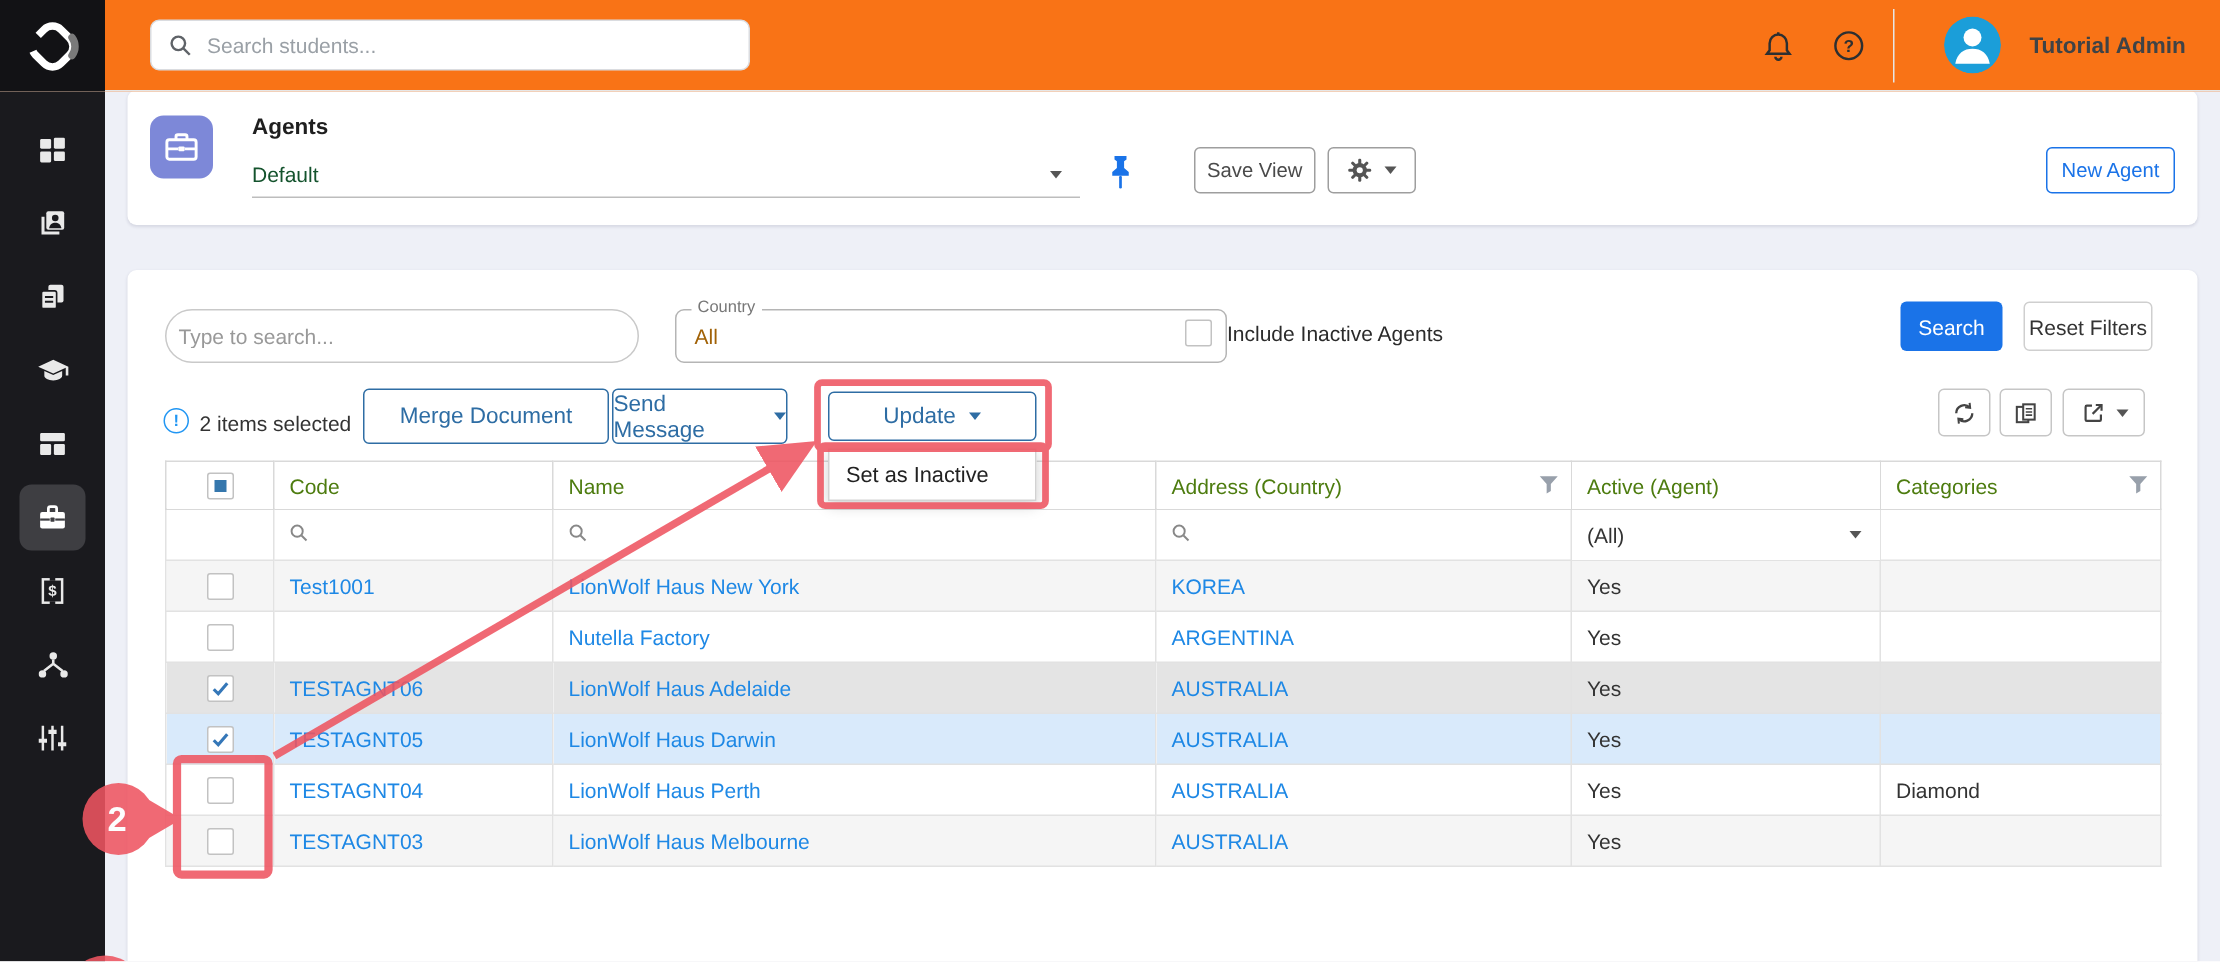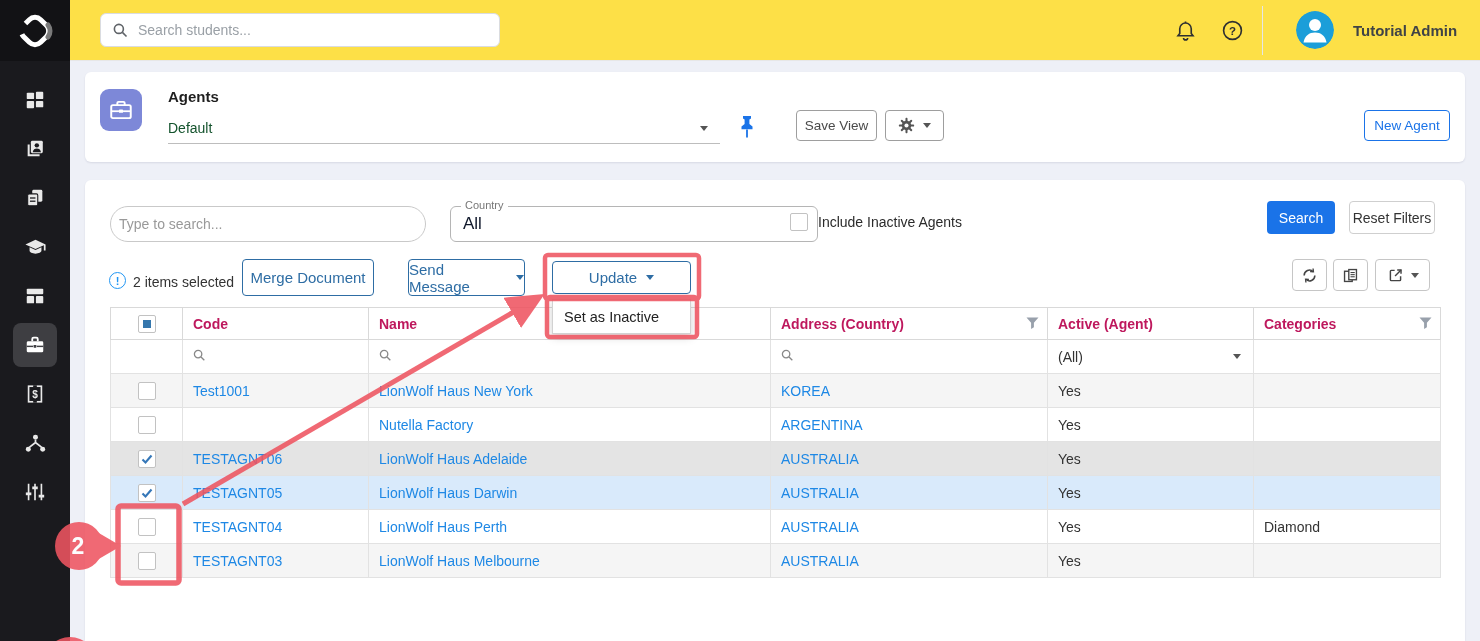--- a/index.html
+++ b/index.html
@@ -1,38 +1,38 @@
 <!DOCTYPE html>
 <html><head>
 <meta charset="utf-8">
 <style>
   *{box-sizing:border-box;margin:0;padding:0}
   body{font-family:"Liberation Sans","DejaVu Sans",sans-serif;background:#fff}
   #app{position:relative;width:1480px;height:641px;background:#eef0f7;overflow:hidden}
 
   
-  .topbar{position:absolute;left:0;top:0;width:1480px;height:61px;background:#fde047;border-bottom:1px solid #e7e7e7;z-index:5}
+  .topbar{position:absolute;left:0;top:0;width:1480px;height:61px;background:#f97316;border-bottom:1px solid #e7e7e7;z-index:5}
   .logo{position:absolute;left:0;top:0;width:70px;height:61px;background:#121215;display:flex;align-items:center;justify-content:center}
   .global-search{position:absolute;left:100px;top:13px;width:400px;height:34px;border:1px solid #dadce0;border-radius:6px;background:#fff;display:flex;align-items:center;padding-left:12px;gap:10px}
   .global-search input{border:none;outline:none;font-size:14px;color:#333;width:320px;background:transparent}
   .global-search input::placeholder{color:#9aa0a6}
   .top-icon{position:absolute;top:17px;width:26px;height:26px;display:flex;align-items:center;justify-content:center;cursor:pointer}
   .top-divider{position:absolute;left:1262px;top:6px;width:1px;height:49px;background:#e6e6e6}
   .avatar{position:absolute;left:1296px;top:11px;width:38px;height:38px;border-radius:50%;cursor:pointer}
   .user-name{position:absolute;left:1353px;top:0;height:61px;display:flex;align-items:center;font-size:15px;font-weight:700;color:#3f4346}
 
   
   .sidebar{position:absolute;left:0;top:61px;width:70px;height:580px;background:#1a1a1e;z-index:4;display:flex;flex-direction:column;align-items:center;padding-top:17px}
   .side-item{width:44px;height:44px;margin-bottom:5px;border-radius:8px;display:flex;align-items:center;justify-content:center;cursor:pointer}
   .side-item.active{background:#3e3e42}
   .side-item svg{display:block}
 
   
   .card{position:absolute;background:#fff;border-radius:6px;box-shadow:0 1px 2px rgba(50,50,93,.12)}
-  .card.view-header{left:85px;top:72px;width:1380px;height:90px}
+  .card.view-header{left:85px;top:60px;width:1380px;height:90px}
   .card.grid-card{left:85px;top:180px;width:1380px;height:461px;border-radius:6px 6px 0 0;overflow:hidden}
 
   
   .vh-icon{position:absolute;left:15px;top:17px;width:42px;height:42px;border-radius:9px;display:flex;align-items:center;justify-content:center}
   .vh-title{position:absolute;left:83px;top:16px;font-size:15px;font-weight:700;color:#1f1f1f}
   .vh-select{position:absolute;left:83px;top:40px;width:552px;height:32px;border-bottom:1px solid #bdbdbd;display:flex;align-items:center;cursor:pointer}
   .vh-select .val{font-size:14px;color:#14532d}
   .vh-select .caret{position:absolute;right:12px;top:14px}
   .pin-btn{position:absolute;left:650px;top:42px;width:24px;height:28px;cursor:pointer}
   .btn{display:flex;align-items:center;justify-content:center;border-radius:4px;background:#fff;cursor:pointer;font-size:13.5px}
@@ -40,49 +40,49 @@
   .btn.save-view{position:absolute;left:711px;top:38px;width:81px;height:31px}
   .btn.gear{position:absolute;left:800px;top:38px;width:59px;height:31px;gap:8px}
   .btn.new-agent{position:absolute;left:1279px;top:38px;width:86px;height:31px;border:1px solid #1a73e8;color:#1a73e8}
 
   
   .type-search{position:absolute;left:25px;top:26px;width:316px;height:36px;border:1px solid #c9c9c9;border-radius:18px;display:flex;align-items:center;padding-left:8px}
   .type-search input{border:none;outline:none;font-size:14px;width:280px;color:#333;background:transparent}
   .type-search input::placeholder{color:#999}
   .country-select{position:absolute;left:365px;top:26px;width:368px;height:36px;border:1px solid #b5b5b5;border-radius:6px;display:flex;align-items:center;padding-left:12px;cursor:pointer}
   .country-select .flabel{position:absolute;top:-8px;left:10px;background:#fff;padding:0 4px;font-size:11px;color:#777}
-  .country-select .val{font-size:17px;color:#0f172a}
+  .country-select .val{font-size:14px;color:#a16207}
   .country-select .caret{position:absolute;right:12px;top:15px}
   .chk-wrap{position:absolute;left:705px;top:33px;display:flex;align-items:center;gap:10px;cursor:pointer}
   .chk-label{font-size:14px;color:#2b2b2b}
   .btn.search{position:absolute;left:1182px;top:21px;width:68px;height:33px;background:#1a73e8;color:#fff;font-size:14px;border:none}
   .btn.reset{position:absolute;left:1264px;top:21px;width:86px;height:33px;border:1px solid #cfcfcf;color:#333;font-size:14px}
 
   
   .info-icon{position:absolute;left:24px;top:92px;width:17px;height:17px;border:1.6px solid #2196f3;border-radius:50%;color:#2196f3;font-size:11px;font-weight:700;display:flex;align-items:center;justify-content:center}
   .selected-text{position:absolute;left:48px;top:94px;font-size:14px;color:#333}
   .btn.blue-outline{border:1px solid #2e6da4;color:#2e6da4;font-size:15px;gap:9px}
-  .btn.merge{position:absolute;left:157px;top:79px;width:132px;height:37px}
+  .btn.merge{position:absolute;left:157px;top:79px;width:164px;height:37px}
   .btn.send{position:absolute;left:323px;top:79px;width:117px;height:37px}
   .btn.update{position:absolute;left:467px;top:81px;width:139px;height:33px}
   .icon-btn{position:absolute;top:79px;height:32px;border:1px solid #c6c6c6;border-radius:4px;background:#fff;display:flex;align-items:center;justify-content:center;cursor:pointer;gap:7px}
   .icon-btn.refresh{left:1207px;width:35px}
   .icon-btn.copy{left:1248px;width:35px}
   .icon-btn.export{left:1290px;width:55px}
 
   
   .menu{position:absolute;left:467px;top:119px;width:139px;background:#fff;border:1px solid #d2d2d2;box-shadow:0 3px 9px rgba(0,0,0,.18);z-index:20}
   .menu-item{height:33px;display:flex;align-items:center;padding:0 11px;font-size:14.5px;color:#222;cursor:pointer}
   .menu-item.hover{background:#f0f0f0}
 
   
   .grid-wrap{position:absolute;left:25px;top:127px;width:1330px}
   table{border-collapse:collapse;table-layout:fixed;width:1330px}
   col.c-cb{width:72px}col.c-code{width:186px}col.c-name{width:402px}col.c-addr{width:277px}col.c-act{width:206px}col.c-cat{width:187px}
-  th{height:32px;border:1px solid #d9d9d9;font-weight:700;font-size:14px;color:#be185d;text-align:left;padding:0 10px;position:relative;background:#fff}
+  th{height:32px;border:1px solid #d9d9d9;font-weight:400;font-size:14px;color:#4d7c0f;text-align:left;padding:0 10px;position:relative;background:#fff}
   td{height:34px;border:1px solid #e2e2e2;font-size:14px;color:#333;padding:0 10px;overflow:hidden;white-space:nowrap}
   tr.filter td{background:#fff}
   tr.row.stripe td{background:#f5f5f5}
   tr.row.plain td{background:#fff}
   tr.row.selected td{background:#e4e4e4}
   tr.row.focused td{background:#d9eafb}
   .cell-link{color:#1e88e5;cursor:pointer}
   .td-center{text-align:center;padding:0}
   .funnel{position:absolute;right:8px;top:9px;cursor:pointer}
 

